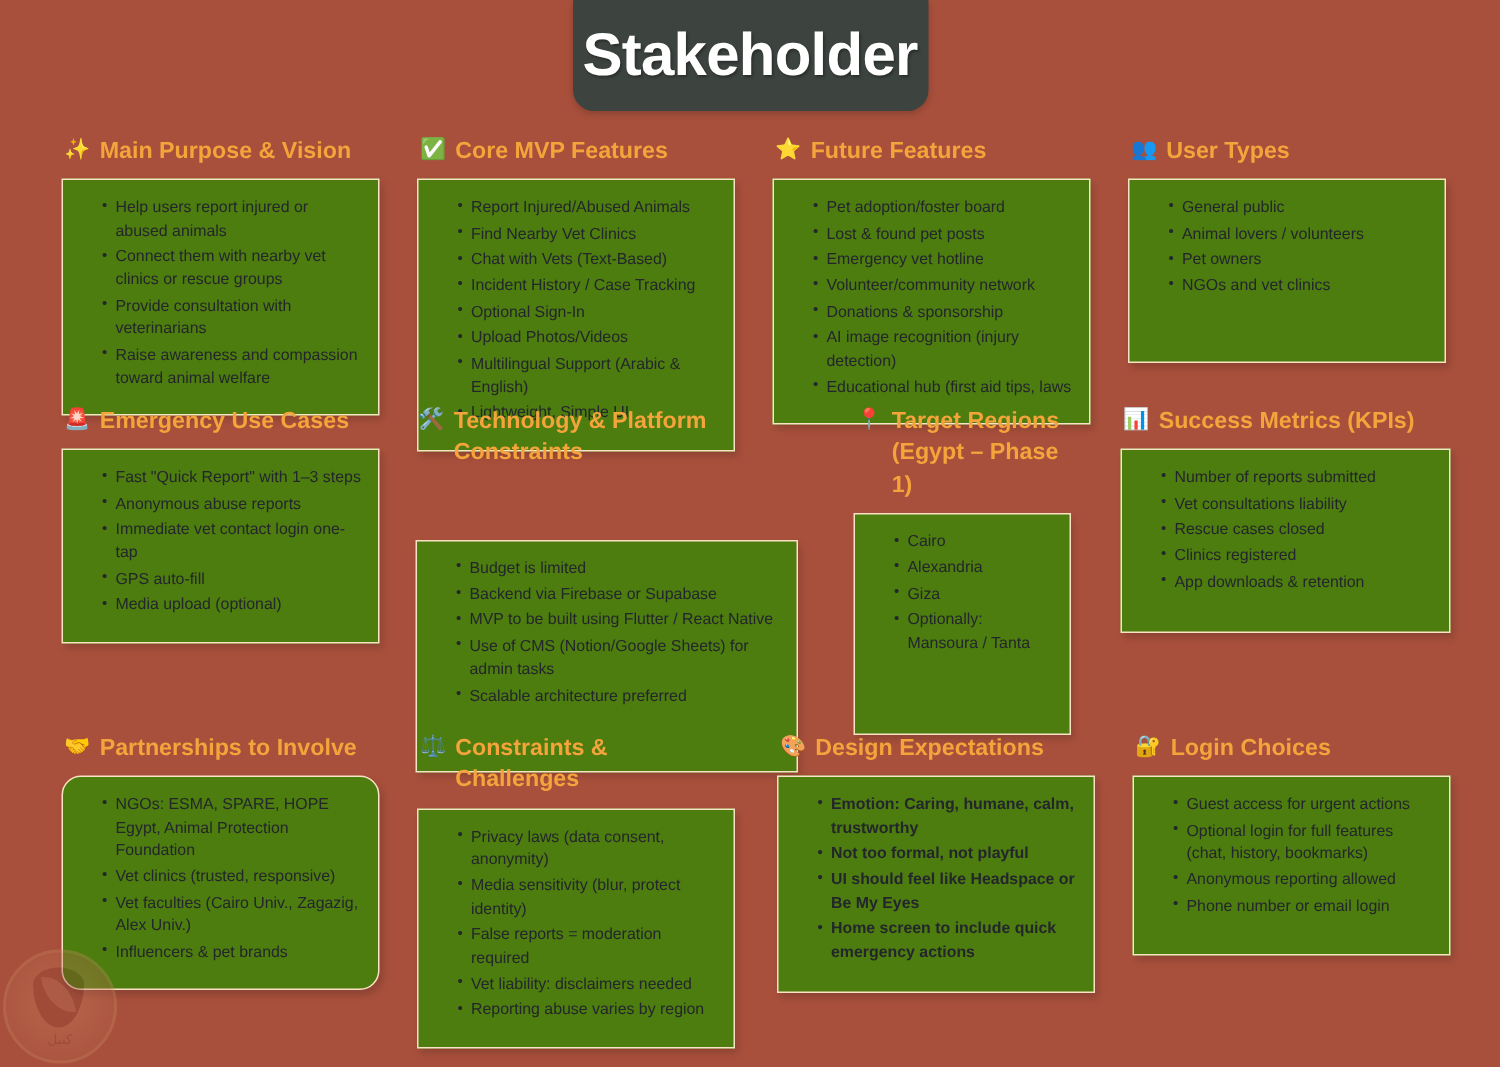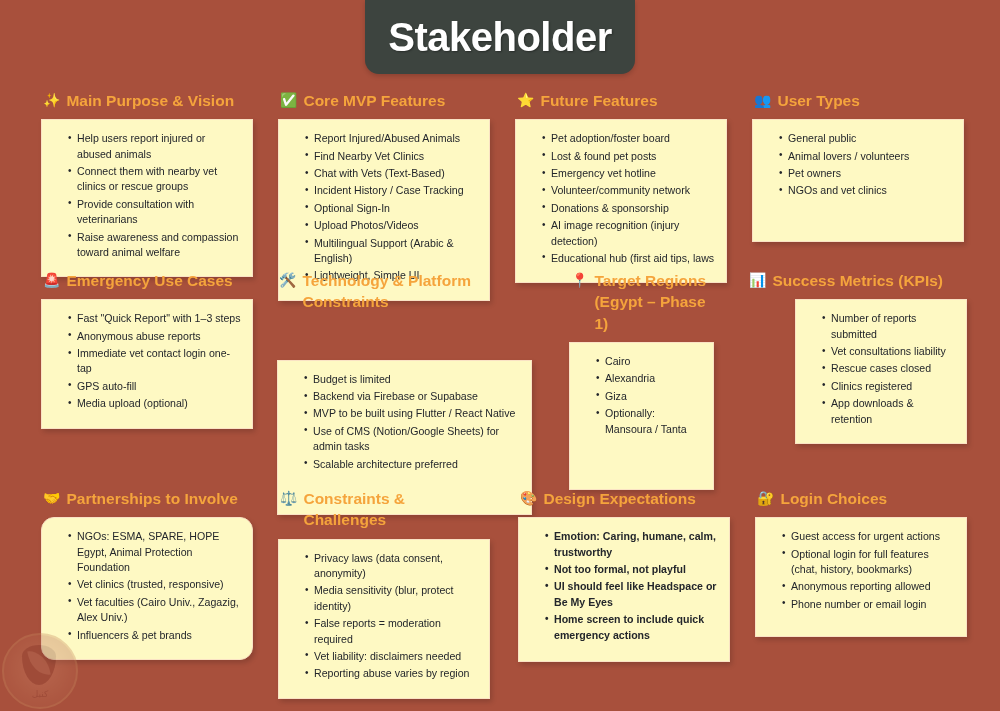--- a/index.html
+++ b/index.html
@@ -22,21 +22,21 @@
     top: 0;
     left: 0;
     width: 1000px;
     height: 78px;
     display: flex;
     justify-content: center;
   }
   .title-chip {
     background: #3D443F;
     border-radius: 0 0 14px 14px;
-    width: 270px;
+    width: 237px;
     height: 74px;
     display: flex;
     align-items: center;
     justify-content: center;
     box-shadow: 0 2px 5px rgba(0,0,0,0.18);
   }
   .title-chip span {
     color: #FFFFFF;
     font-size: 40px;
     font-weight: bold;
@@ -99,21 +99,21 @@
     font-size: 14px;
     line-height: 1.45;
     flex: 0 0 auto;
     font-family: "DejaVu Sans", sans-serif;
   }
   .section-head .htext {
     flex: 1 1 auto;
   }
 
   .card {
-    background: #fef9c3;
+    background: #4d7c0f;
     border: 1px solid #FAE2C4;
     box-shadow: 2px 3px 5px rgba(0,0,0,0.16);
     padding: 11px 10px 14px 6px;
     box-sizing: border-box;
   }
   .card ul {
     margin: 0;
     padding: 0 0 0 20px;
     list-style: none;
   }
@@ -135,21 +135,21 @@
   }
 
   
   .card.h-a { min-height: 130px; }
   .card.h-b { min-height: 130px; }
   .card.h-c { min-height: 130px; }
   .card.h-d { min-height: 123px; }
   .card.h-e { min-height: 123px; }
   .card.h-f { min-height: 155px; margin-top: 47px; }
   .card.h-g { min-height: 148px; }
-  .card.h-h { min-height: 123px; margin-left: 48px; }
+  .card.h-h { min-height: 123px; }
   .card.h-i { min-height: 120px; border-radius: 13px; }
   .card.h-j { min-height: 120px; }
   .card.h-k { min-height: 145px; font-weight: bold; }
   .card.h-l { min-height: 120px; }
 
   
   .watermark {
     position: absolute;
     left: 2px;
     bottom: 2px;

